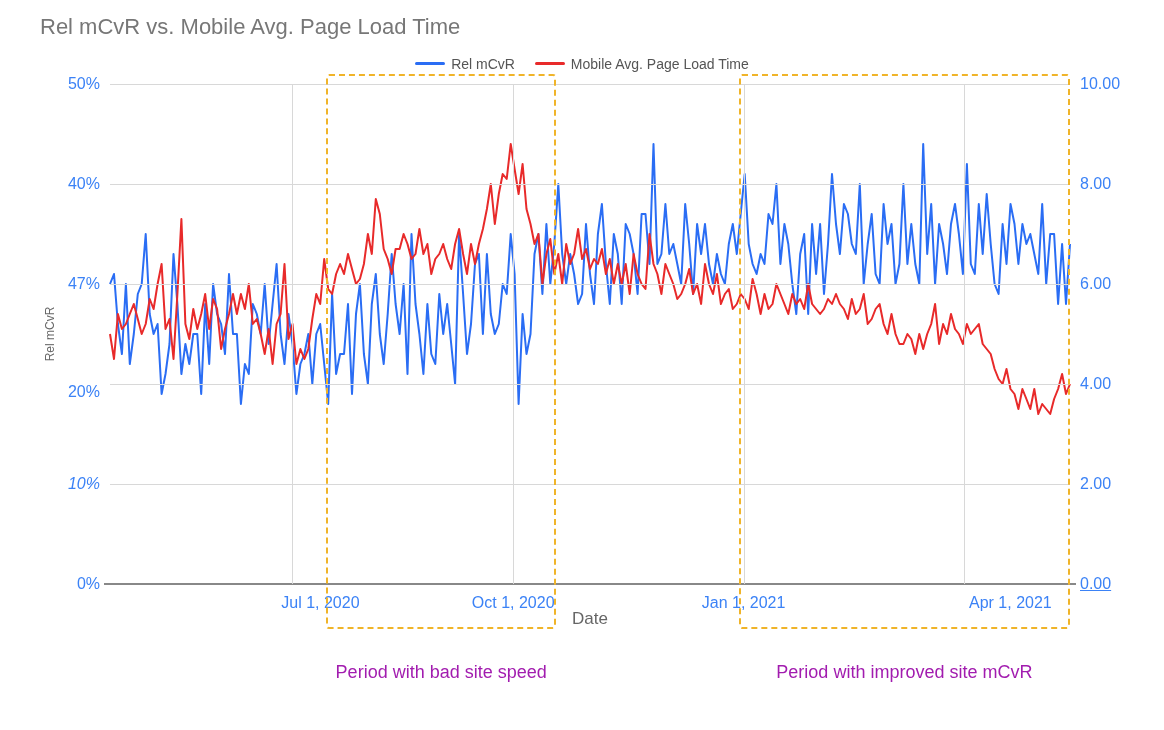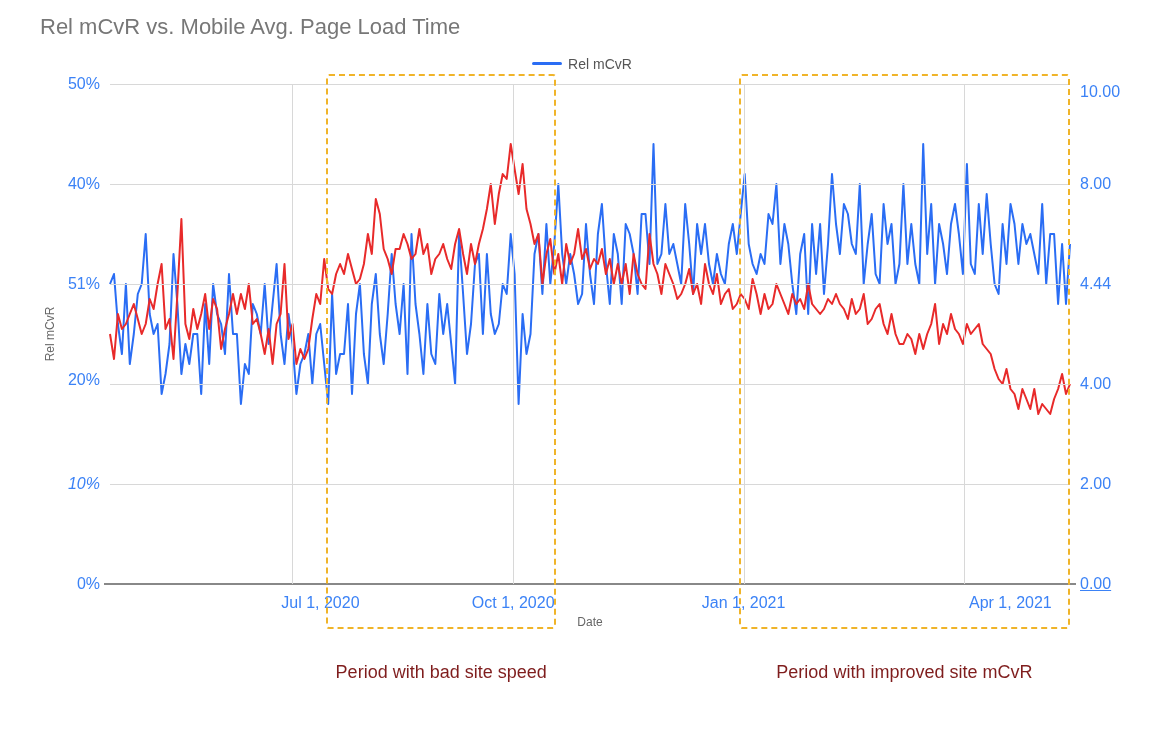--- a/index.html
+++ b/index.html
@@ -58,21 +58,21 @@
     transform: translate(-50%,-50%) rotate(-90deg);
     font-size: 12px;
     color: #666;
     white-space: nowrap;
   }
   .x-label {
     position: absolute;
     left: 50%;
     bottom: -45px;
     transform: translateX(-50%);
-    font-size: 12px;
+    font-size: 17px;
     color: #666;
   }
   .gridline-h, .gridline-v { position: absolute; background: #d8d8d8; }
   .gridline-h { height: 1px; left: 0; width: 100%; }
   .gridline-v { width: 1px; top: 0; height: 100%; }
   .baseline { position: absolute; height: 2px; background: #888; left: -6px; width: calc(100% + 12px); }
   .tick-left, .tick-right, .tick-bottom {
     position: absolute;
     font-size: 16px;
     color: #3b82f6;
@@ -88,61 +88,65 @@
   }
   .highlight-box {
     position: absolute;
     border: 2px dashed #f0b429;
     border-radius: 3px;
     pointer-events: none;
   }
   .caption {
     position: absolute;
     font-size: 18px;
-    color: #7f1d1d;
+    color: #a21caf;
   }
 </style>
 </head>
 <body>
 
 <div class="title">Rel mCvR vs. Mobile Avg. Page Load Time</div>
 
 <div class="legend">
   <span class="legend-item">
     <span class="legend-swatch-line" id="swatch-a" style="background: rgb(42, 109, 244);"></span>
     <span>Rel mCvR</span>
+  </span>
+  <span class="legend-item">
+    <span class="legend-swatch-line" id="swatch-b" style="background: rgb(232, 42, 42);"></span>
+    <span>Mobile Avg. Page Load Time</span>
   </span>
 </div>
 
 <div class="plot-wrap">
   <div class="y-left-label">Rel mCvR</div>
   <div class="plot-inner" id="plot-inner">
     <div class="x-label">Date</div>
     <svg class="lines" id="svg-lines" width="960" height="500" viewBox="0 0 960 500">
         <path d="M0.0 200.0 L4.0 190.0 L7.9 240.0 L11.9 270.0 L15.9 200.0 L19.8 280.0 L23.8 250.0 L27.8 210.0 L31.7 200.0 L35.7 150.0 L39.7 230.0 L43.6 250.0 L47.6 240.0 L51.6 310.0 L55.5 290.0 L59.5 260.0 L63.5 170.0 L67.4 220.0 L71.4 290.0 L75.4 260.0 L79.3 280.0 L83.3 250.0 L87.3 250.0 L91.2 310.0 L95.2 220.0 L99.2 280.0 L103.1 200.0 L107.1 230.0 L111.1 240.0 L115.0 270.0 L119.0 190.0 L123.0 250.0 L126.9 250.0 L130.9 320.0 L134.9 280.0 L138.8 290.0 L142.8 220.0 L146.8 230.0 L150.7 250.0 L154.7 200.0 L158.7 260.0 L162.6 220.0 L166.6 180.0 L170.6 250.0 L174.5 280.0 L178.5 230.0 L182.5 260.0 L186.4 310.0 L190.4 280.0 L194.4 270.0 L198.3 250.0 L202.3 300.0 L206.3 250.0 L210.2 240.0 L214.2 280.0 L218.2 320.0 L222.1 210.0 L226.1 290.0 L230.1 270.0 L234.0 270.0 L238.0 220.0 L242.0 310.0 L246.0 230.0 L249.9 200.0 L253.9 270.0 L257.9 300.0 L261.8 220.0 L265.8 190.0 L269.8 250.0 L273.7 280.0 L277.7 230.0 L281.7 170.0 L285.6 220.0 L289.6 250.0 L293.6 200.0 L297.5 290.0 L301.5 150.0 L305.5 220.0 L309.4 250.0 L313.4 290.0 L317.4 220.0 L321.3 270.0 L325.3 280.0 L329.3 210.0 L333.2 250.0 L337.2 220.0 L341.2 260.0 L345.1 300.0 L349.1 150.0 L353.1 210.0 L357.0 270.0 L361.0 240.0 L365.0 180.0 L368.9 170.0 L372.9 250.0 L376.9 170.0 L380.8 230.0 L384.8 250.0 L388.8 240.0 L392.7 200.0 L396.7 210.0 L400.7 150.0 L404.6 190.0 L408.6 320.0 L412.6 230.0 L416.5 270.0 L420.5 250.0 L424.5 170.0 L428.4 150.0 L432.4 210.0 L436.4 140.0 L440.3 200.0 L444.3 160.0 L448.3 100.0 L452.2 170.0 L456.2 200.0 L460.2 170.0 L464.1 190.0 L468.1 220.0 L472.1 210.0 L476.0 140.0 L480.0 190.0 L484.0 220.0 L487.9 150.0 L491.9 120.0 L495.9 180.0 L499.8 220.0 L503.8 150.0 L507.8 170.0 L511.7 220.0 L515.7 140.0 L519.7 150.0 L523.6 170.0 L527.6 210.0 L531.6 130.0 L535.5 130.0 L539.5 180.0 L543.5 60.0 L547.4 180.0 L551.4 170.0 L555.4 120.0 L559.3 170.0 L563.3 160.0 L567.3 180.0 L571.2 200.0 L575.2 120.0 L579.2 160.0 L583.1 210.0 L587.1 140.0 L591.1 170.0 L595.0 140.0 L599.0 180.0 L603.0 200.0 L606.9 170.0 L610.9 190.0 L614.9 200.0 L618.8 160.0 L622.8 140.0 L626.8 170.0 L630.7 130.0 L634.7 90.0 L638.7 160.0 L642.6 180.0 L646.6 190.0 L650.6 170.0 L654.5 180.0 L658.5 130.0 L662.5 140.0 L666.4 100.0 L670.4 180.0 L674.4 140.0 L678.3 160.0 L682.3 200.0 L686.3 230.0 L690.2 170.0 L694.2 150.0 L698.2 230.0 L702.1 140.0 L706.1 190.0 L710.1 140.0 L714.0 210.0 L718.0 160.0 L722.0 90.0 L726.0 140.0 L729.9 170.0 L733.9 120.0 L737.9 130.0 L741.8 160.0 L745.8 170.0 L749.8 100.0 L753.7 200.0 L757.7 160.0 L761.7 130.0 L765.6 190.0 L769.6 200.0 L773.6 120.0 L777.5 160.0 L781.5 140.0 L785.5 200.0 L789.4 180.0 L793.4 100.0 L797.4 180.0 L801.3 140.0 L805.3 180.0 L809.3 200.0 L813.2 60.0 L817.2 170.0 L821.2 120.0 L825.1 200.0 L829.1 140.0 L833.1 160.0 L837.0 190.0 L841.0 140.0 L845.0 120.0 L848.9 150.0 L852.9 190.0 L856.9 80.0 L860.8 180.0 L864.8 190.0 L868.8 120.0 L872.7 170.0 L876.7 110.0 L880.7 160.0 L884.6 200.0 L888.6 210.0 L892.6 140.0 L896.5 180.0 L900.5 120.0 L904.5 140.0 L908.4 180.0 L912.4 140.0 L916.4 160.0 L920.3 150.0 L924.3 170.0 L928.3 190.0 L932.2 120.0 L936.2 200.0 L940.2 150.0 L944.1 150.0 L948.1 220.0 L952.1 160.0 L956.0 220.0 L960.0 160.0 " fill="none" stroke="#2a6df4" stroke-width="2" stroke-linejoin="round"></path>
         <path d="M0.0 250.0 L4.0 275.0 L7.9 230.0 L11.9 245.0 L15.9 240.0 L19.8 230.0 L23.8 220.0 L27.8 235.0 L31.7 250.0 L35.7 240.0 L39.7 215.0 L43.6 225.0 L47.6 200.0 L51.6 180.0 L55.5 245.0 L59.5 235.0 L63.5 275.0 L67.4 210.0 L71.4 135.0 L75.4 240.0 L79.3 255.0 L83.3 225.0 L87.3 245.0 L91.2 230.0 L95.2 210.0 L99.2 245.0 L103.1 215.0 L107.1 225.0 L111.1 265.0 L115.0 245.0 L119.0 230.0 L123.0 210.0 L126.9 230.0 L130.9 210.0 L134.9 225.0 L138.8 200.0 L142.8 240.0 L146.8 235.0 L150.7 250.0 L154.7 270.0 L158.7 245.0 L162.6 280.0 L166.6 240.0 L170.6 230.0 L174.5 180.0 L178.5 255.0 L182.5 240.0 L186.4 280.0 L190.4 265.0 L194.4 275.0 L198.3 265.0 L202.3 235.0 L206.3 210.0 L210.2 220.0 L214.2 175.0 L218.2 205.0 L222.1 210.0 L226.1 190.0 L230.1 180.0 L234.0 190.0 L238.0 170.0 L242.0 185.0 L246.0 200.0 L249.9 195.0 L253.9 180.0 L257.9 150.0 L261.8 170.0 L265.8 115.0 L269.8 130.0 L273.7 165.0 L277.7 175.0 L281.7 190.0 L285.6 165.0 L289.6 165.0 L293.6 150.0 L297.5 160.0 L301.5 175.0 L305.5 170.0 L309.4 145.0 L313.4 170.0 L317.4 160.0 L321.3 190.0 L325.3 175.0 L329.3 170.0 L333.2 160.0 L337.2 175.0 L341.2 185.0 L345.1 160.0 L349.1 145.0 L353.1 170.0 L357.0 190.0 L361.0 160.0 L365.0 180.0 L368.9 160.0 L372.9 145.0 L376.9 125.0 L380.8 100.0 L384.8 140.0 L388.8 110.0 L392.7 90.0 L396.7 95.0 L400.7 60.0 L404.6 85.0 L408.6 110.0 L412.6 80.0 L416.5 125.0 L420.5 140.0 L424.5 160.0 L428.4 150.0 L432.4 200.0 L436.4 170.0 L440.3 155.0 L444.3 190.0 L448.3 170.0 L452.2 200.0 L456.2 160.0 L460.2 180.0 L464.1 170.0 L468.1 145.0 L472.1 175.0 L476.0 165.0 L480.0 185.0 L484.0 175.0 L487.9 180.0 L491.9 165.0 L495.9 190.0 L499.8 175.0 L503.8 200.0 L507.8 180.0 L511.7 200.0 L515.7 180.0 L519.7 210.0 L523.6 170.0 L527.6 190.0 L531.6 200.0 L535.5 205.0 L539.5 150.0 L543.5 180.0 L547.4 190.0 L551.4 210.0 L555.4 180.0 L559.3 190.0 L563.3 200.0 L567.3 215.0 L571.2 210.0 L575.2 200.0 L579.2 185.0 L583.1 210.0 L587.1 200.0 L591.1 220.0 L595.0 180.0 L599.0 200.0 L603.0 210.0 L606.9 190.0 L610.9 220.0 L614.9 210.0 L618.8 205.0 L622.8 225.0 L626.8 220.0 L630.7 210.0 L634.7 215.0 L638.7 225.0 L642.6 195.0 L646.6 210.0 L650.6 230.0 L654.5 210.0 L658.5 225.0 L662.5 220.0 L666.4 200.0 L670.4 210.0 L674.4 220.0 L678.3 230.0 L682.3 210.0 L686.3 220.0 L690.2 215.0 L694.2 225.0 L698.2 200.0 L702.1 220.0 L706.1 225.0 L710.1 230.0 L714.0 225.0 L718.0 215.0 L722.0 220.0 L726.0 210.0 L729.9 220.0 L733.9 225.0 L737.9 235.0 L741.8 215.0 L745.8 230.0 L749.8 225.0 L753.7 210.0 L757.7 240.0 L761.7 235.0 L765.6 225.0 L769.6 220.0 L773.6 240.0 L777.5 250.0 L781.5 230.0 L785.5 250.0 L789.4 260.0 L793.4 260.0 L797.4 250.0 L801.3 255.0 L805.3 270.0 L809.3 250.0 L813.2 265.0 L817.2 250.0 L821.2 240.0 L825.1 220.0 L829.1 260.0 L833.1 240.0 L837.0 250.0 L841.0 230.0 L845.0 245.0 L848.9 250.0 L852.9 260.0 L856.9 240.0 L860.8 250.0 L864.8 245.0 L868.8 240.0 L872.7 260.0 L876.7 265.0 L880.7 270.0 L884.6 285.0 L888.6 295.0 L892.6 300.0 L896.5 285.0 L900.5 305.0 L904.5 310.0 L908.4 325.0 L912.4 305.0 L916.4 315.0 L920.3 325.0 L924.3 305.0 L928.3 330.0 L932.2 320.0 L936.2 325.0 L940.2 330.0 L944.1 315.0 L948.1 305.0 L952.1 290.0 L956.0 310.0 L960.0 300.0 " fill="none" stroke="#e82a2a" stroke-width="2" stroke-linejoin="round"></path>
       </svg>
   <div class="gridline-h" style="top: 500px;"></div>
       <div class="tick-left" style="top: 500px;">0%</div>
       <div class="tick-right" style="top: 500px; text-decoration: underline;">0.00</div>
       <div class="gridline-h" style="top: 400px;"></div>
       <div class="tick-left" style="top: 400px; font-style: italic;">10%</div>
       <div class="tick-right" style="top: 400px;">2.00</div>
       <div class="gridline-h" style="top: 300px;"></div>
-      <div class="tick-left" style="top: 296px;">20%</div>
+      <div class="tick-left" style="top: 308px;">20%</div>
       <div class="tick-right" style="top: 300px;">4.00</div>
       <div class="gridline-h" style="top: 200px;"></div>
-      <div class="tick-left" style="top: 200px;">51%</div>
-      <div class="tick-right" style="top: 200px;">4.44</div>
+      <div class="tick-left" style="top: 200px;">47%</div>
+      <div class="tick-right" style="top: 200px;">6.00</div>
       <div class="gridline-h" style="top: 100px;"></div>
       <div class="tick-left" style="top: 100px;">40%</div>
       <div class="tick-right" style="top: 100px;">8.00</div>
       <div class="gridline-h" style="top: 0px;"></div>
       <div class="tick-left" style="top: 0px;">50%</div>
-      <div class="tick-right" style="top: 8px;">10.00</div>
+      <div class="tick-right" style="top: 0px;">10.00</div>
       <div class="baseline" style="top: 499px;"></div>
       <div class="gridline-v" style="left: 182.4px;"></div>
       <div class="tick-bottom" style="left: 182.4px; margin-left: 28px;">Jul 1, 2020</div>
       <div class="gridline-v" style="left: 403.2px;"></div>
       <div class="tick-bottom" style="left: 403.2px; text-align: center;">Oct 1, 2020</div>
       <div class="gridline-v" style="left: 633.6px;"></div>
       <div class="tick-bottom" style="left: 633.6px;">Jan 1, 2021</div>
       <div class="gridline-v" style="left: 854.4px;"></div>
       <div class="tick-bottom" style="left: 854.4px; margin-left: 46px;">Apr 1, 2021</div>
       <div class="highlight-box" style="left: 216px; top: -10px; width: 230.4px; height: 555px; border-color: rgb(240, 180, 41);"></div>

